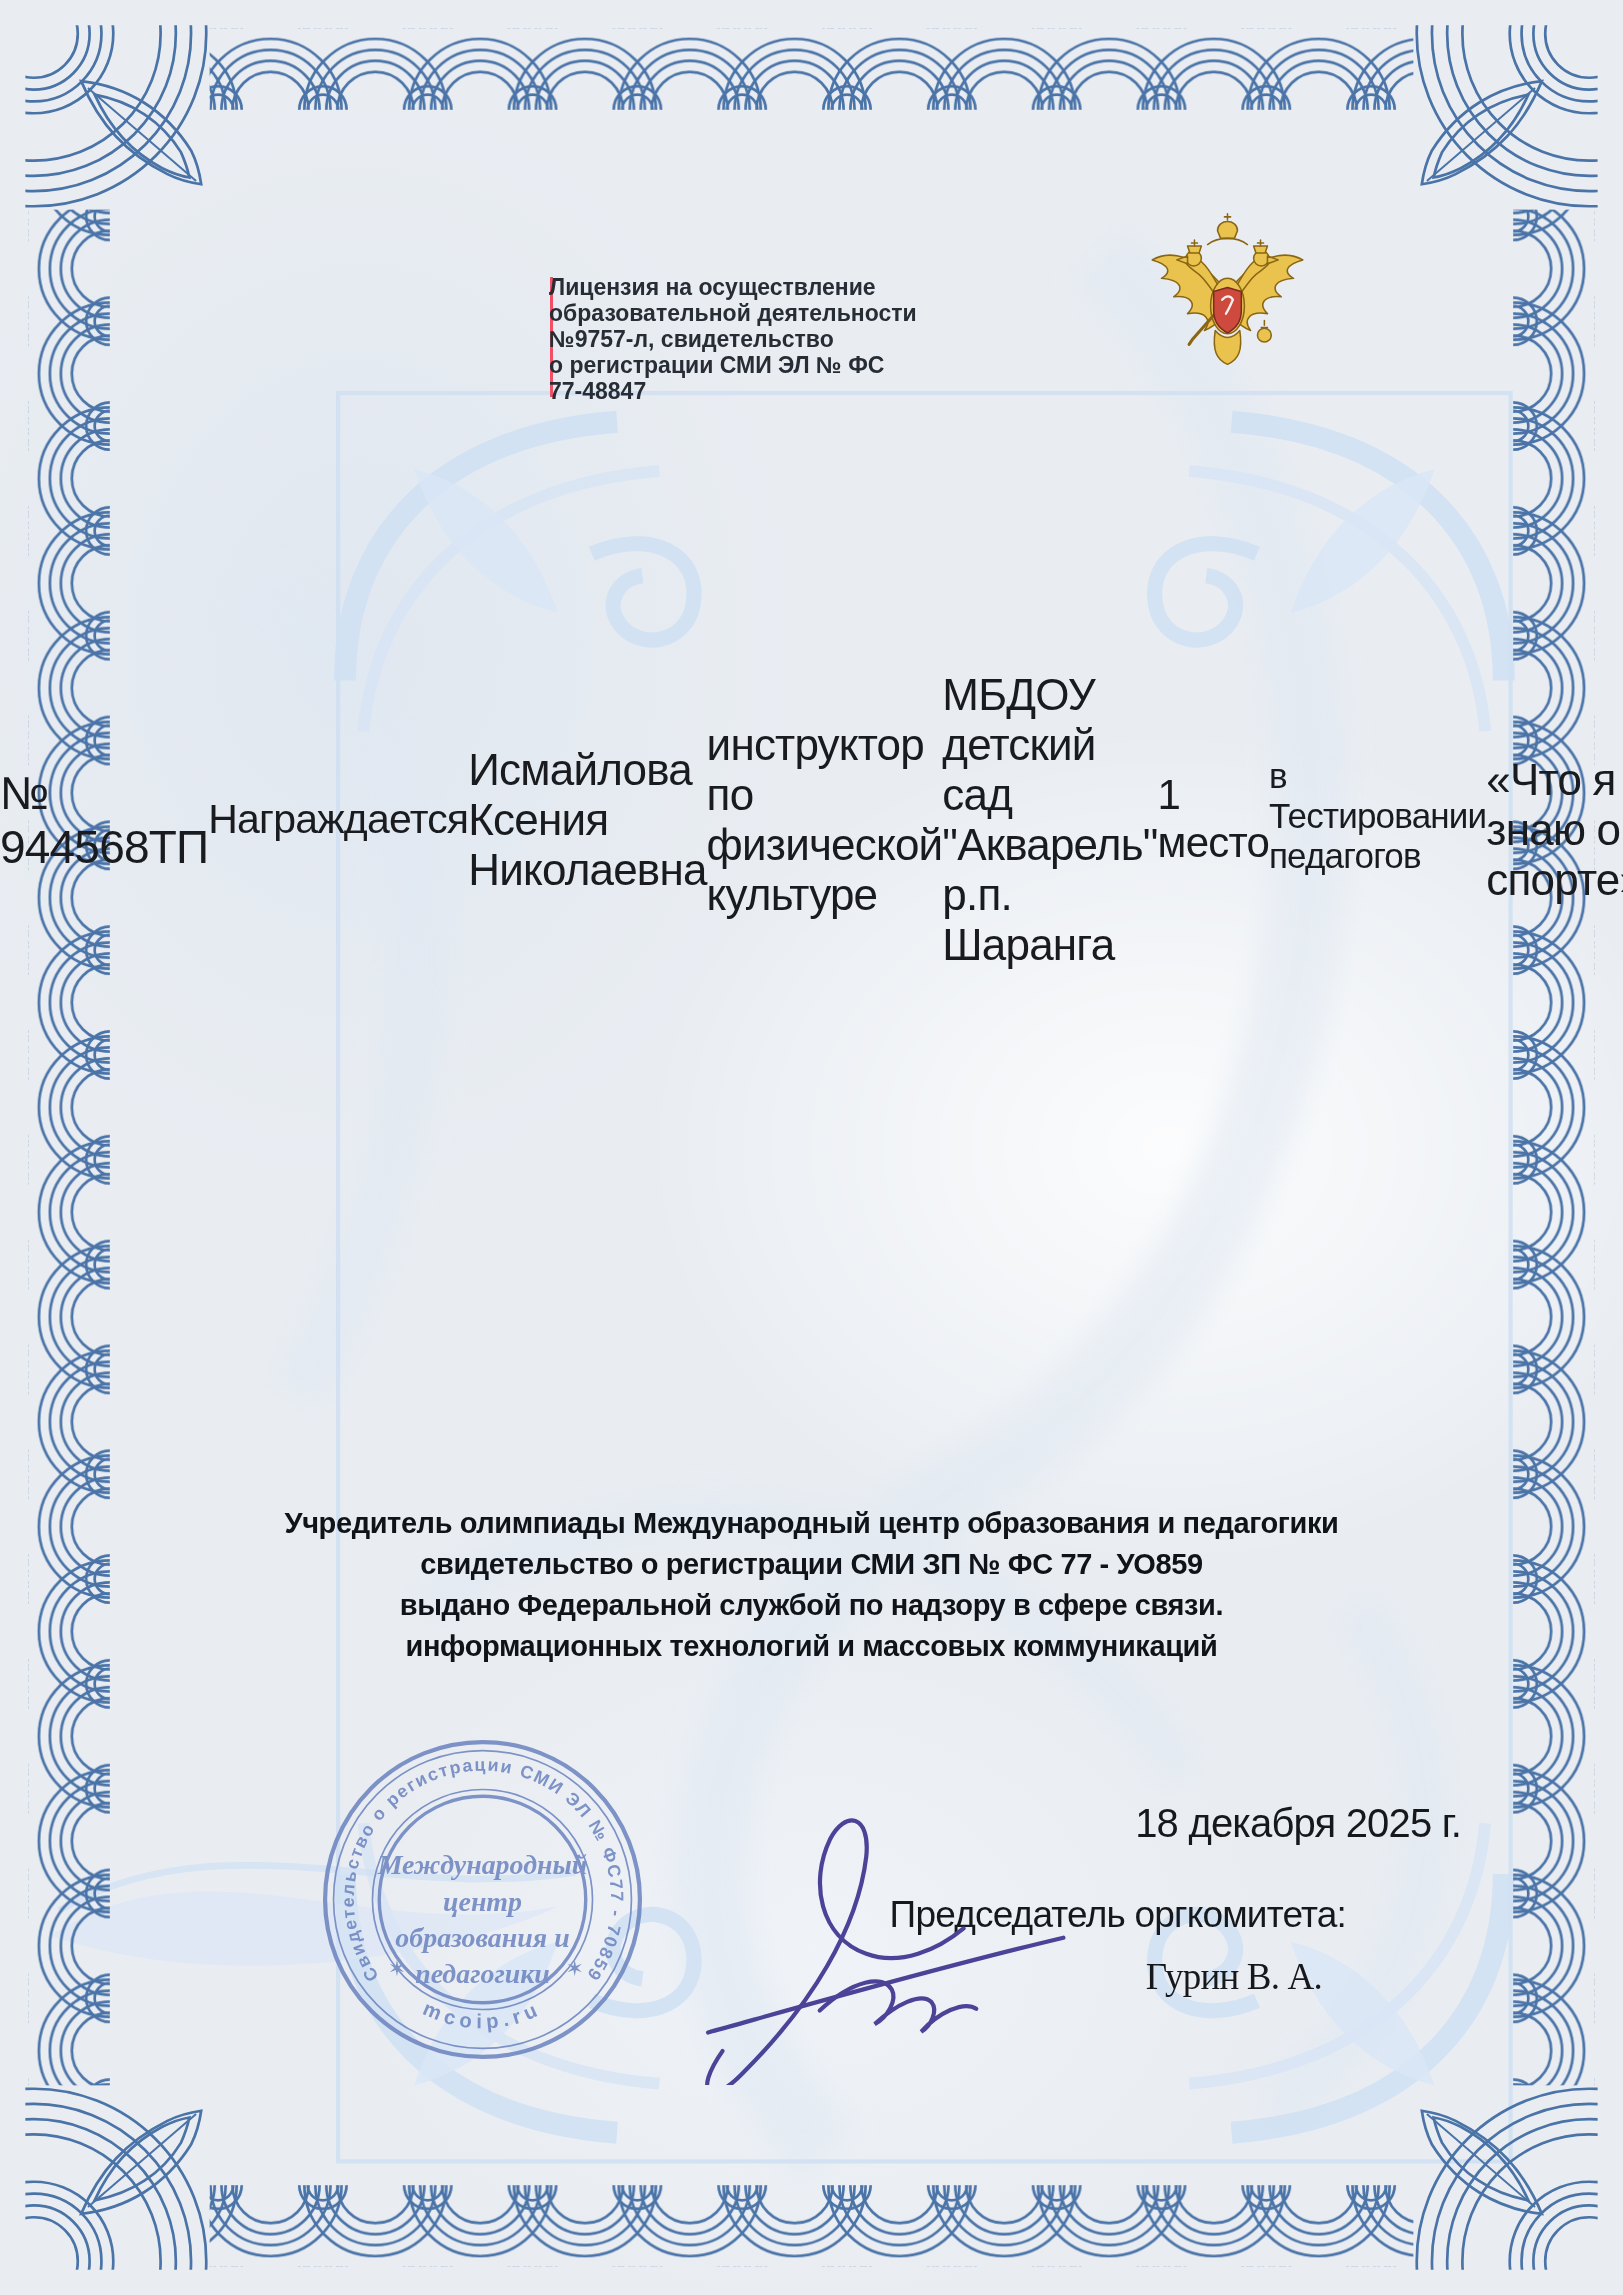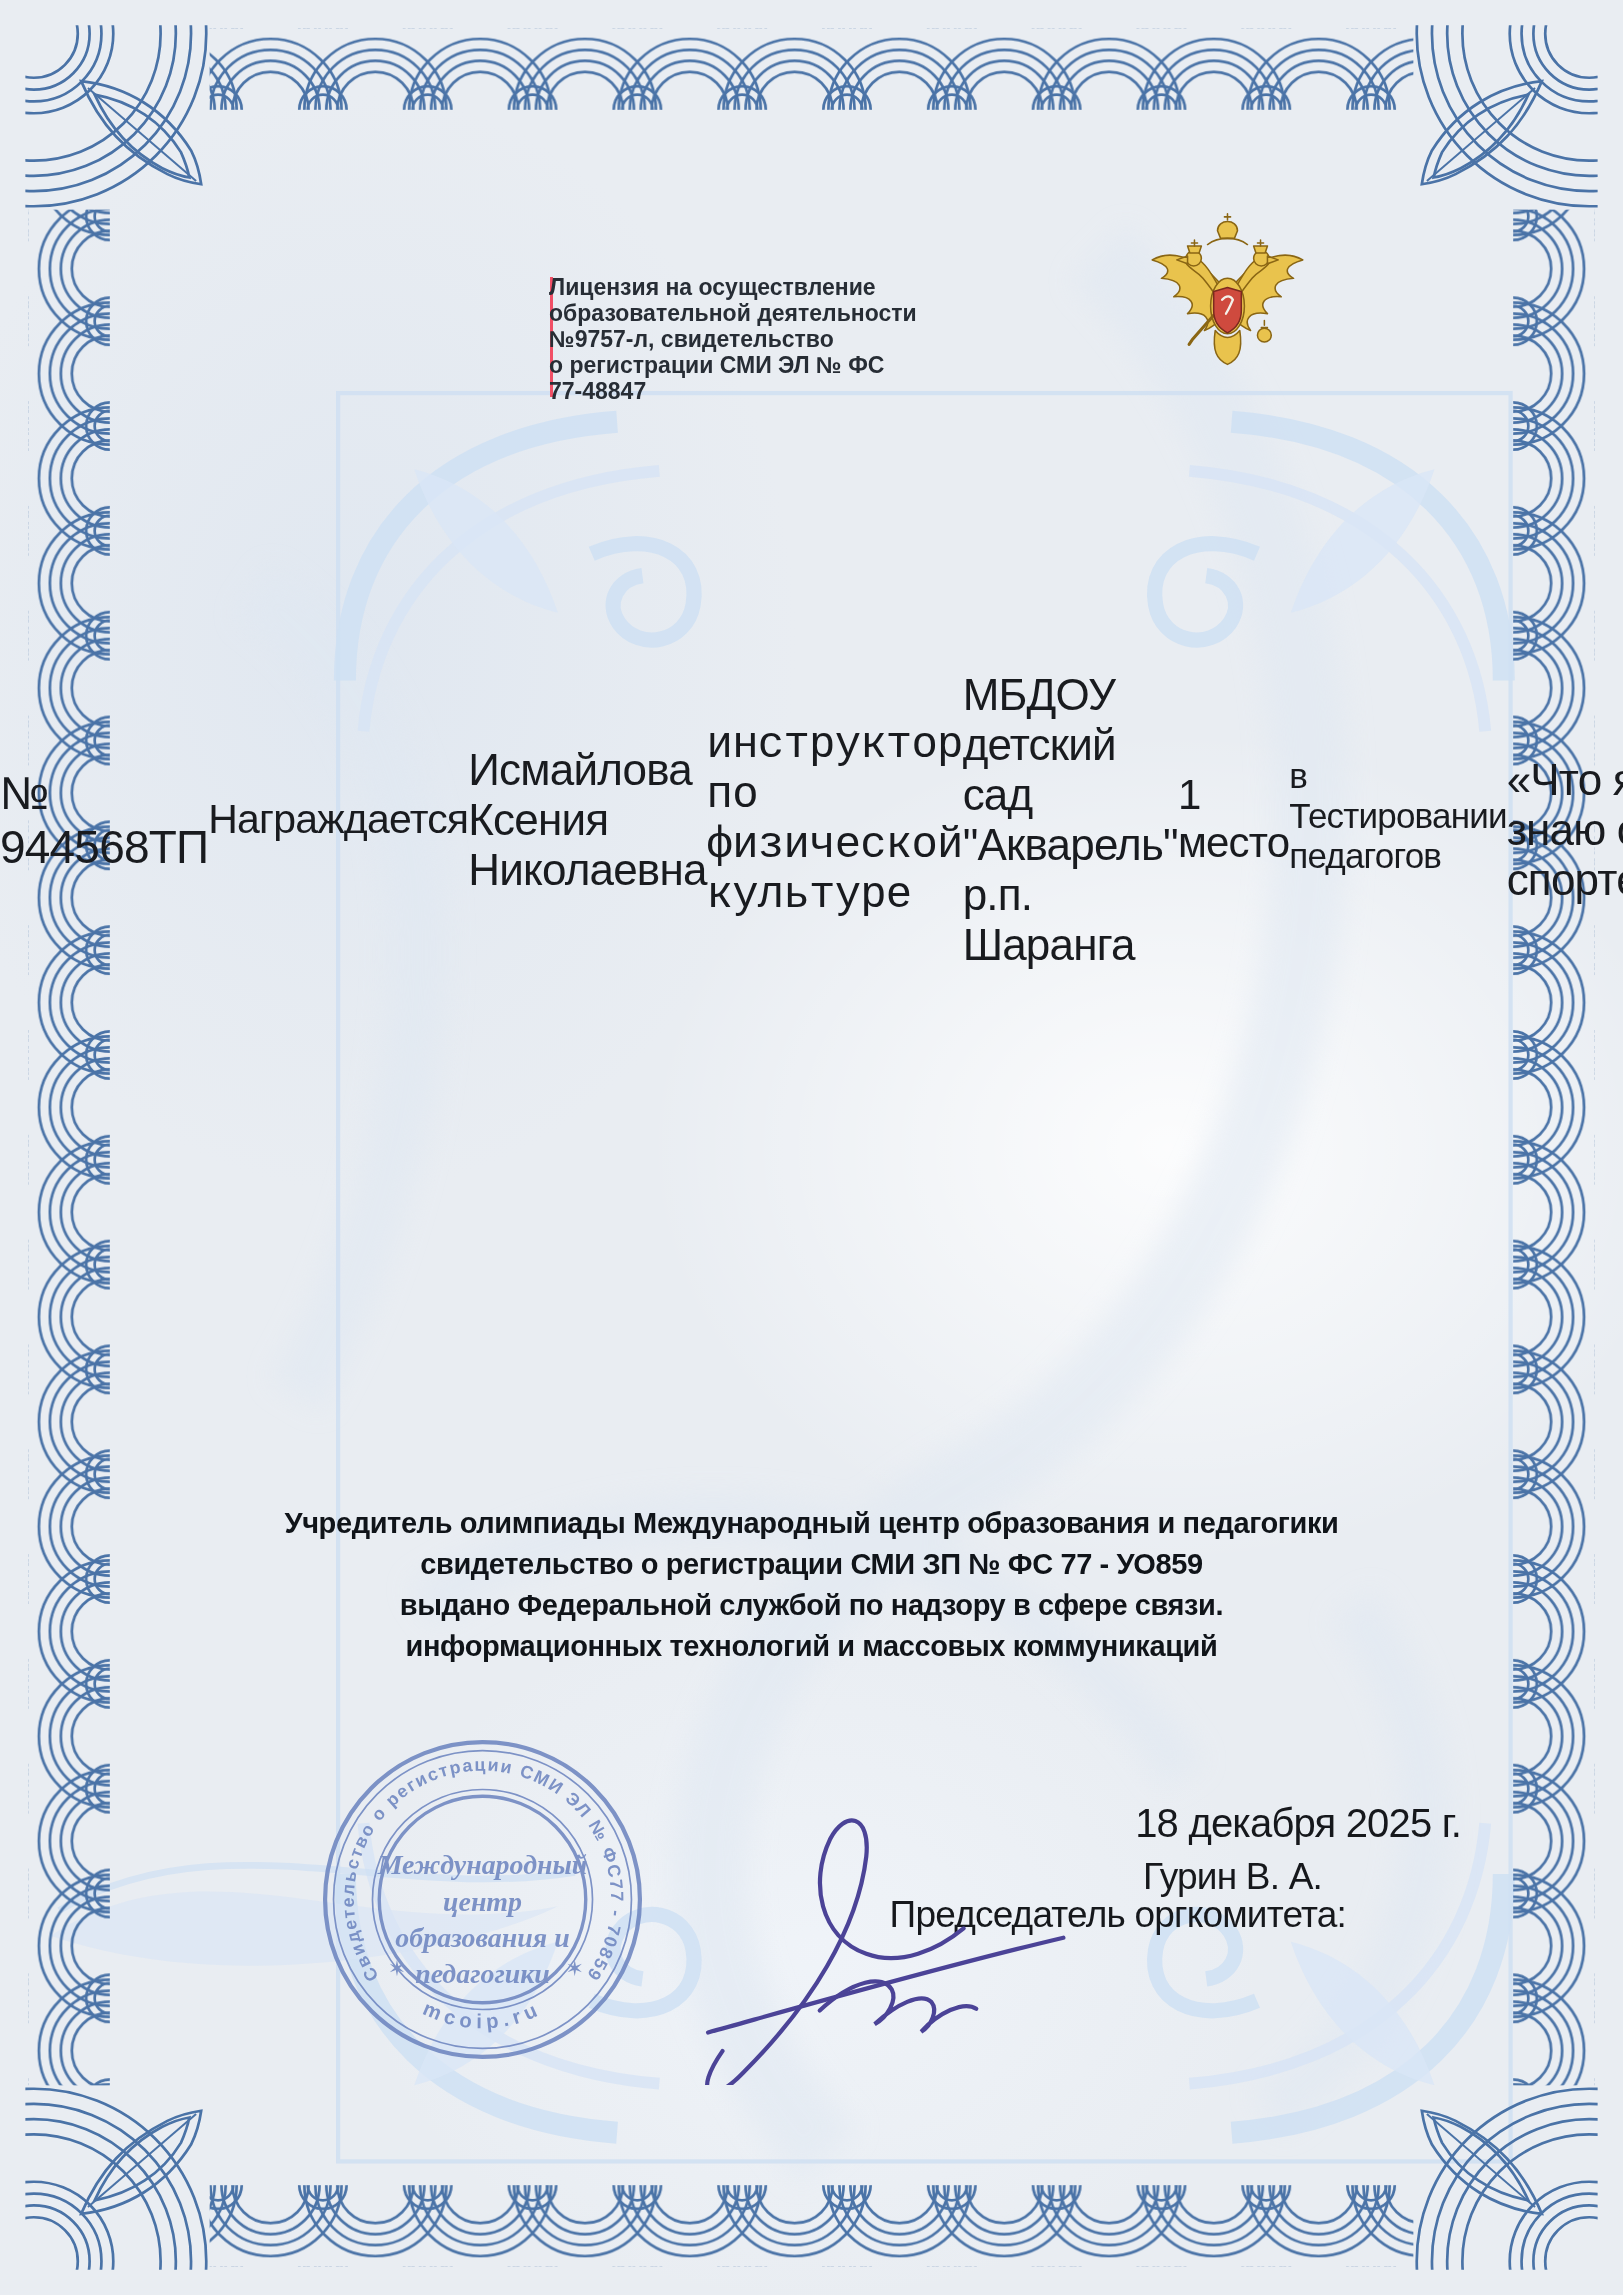--- a/index.html
+++ b/index.html
@@ -22,32 +22,32 @@
   .license{position:absolute;left:549px;top:274px;font-size:23px;font-weight:600;line-height:26px;color:#272d35;}
   .eagle{position:absolute;left:1143px;top:205px;width:169px;height:182px;}
   
   .title{position:absolute;left:0;top:507px;width:100%;text-align:center;
          font-size:145px;font-weight:700;letter-spacing:-4.2px;color:#4879b3;line-height:152px;}
   .body-lines{position:absolute;left:0;top:670px;width:100%;display:flex;flex-direction:row;align-items:center;
               color:#191b1f;letter-spacing:-0.8px;}
   .ln-number{font-size:46px;margin-bottom:20px;}
   .ln-label{font-size:41px;margin-bottom:22px;}
   .ln-name{font-size:44px;margin-bottom:20px;}
-  .ln-pos{font-size:44px;margin-bottom:20px;font-family:Liberation Mono, monospace;}
+  .ln-pos{font-size:44px;margin-bottom:20px;}
   .ln-org{font-size:44px;margin-bottom:20px;}
   .ln-place{font-size:42px;margin-bottom:22px;}
   .ln-event{font-size:35px;margin-bottom:28px;}
   .ln-event2{font-size:44px;}
   
   .founder{position:absolute;left:0;top:1503px;width:100%;text-align:center;
            font-size:29px;font-weight:700;line-height:41px;color:#101419;letter-spacing:-0.4px;}
   
   .date{position:absolute;right:162px;top:1801px;font-size:40px;color:#16181c;letter-spacing:-0.8px;}
   .chair-label{position:absolute;right:277px;top:1894px;font-size:37px;color:#16181c;letter-spacing:-0.8px;}
-  .chair-name{position:absolute;right:301px;top:1856px;font-size:37px;color:#16181c;letter-spacing:-0.8px;}
+  .chair-name{position:absolute;right:301px;top:1955px;font-size:37px;color:#16181c;letter-spacing:-0.8px;font-family:Liberation Serif, serif;}
   .stamp{position:absolute;left:320px;top:1737px;width:325px;height:325px;opacity:.88;}
   .signature{position:absolute;left:681px;top:1738px;width:423px;height:347px;}
   .stamp text{font-family:"Liberation Sans", sans-serif;}
   .stamp .center-line{font-family:"Liberation Serif", serif;font-style:italic;font-weight:700;}
 </style>
 </head>
 <body>
 
 <div class="page">
 

